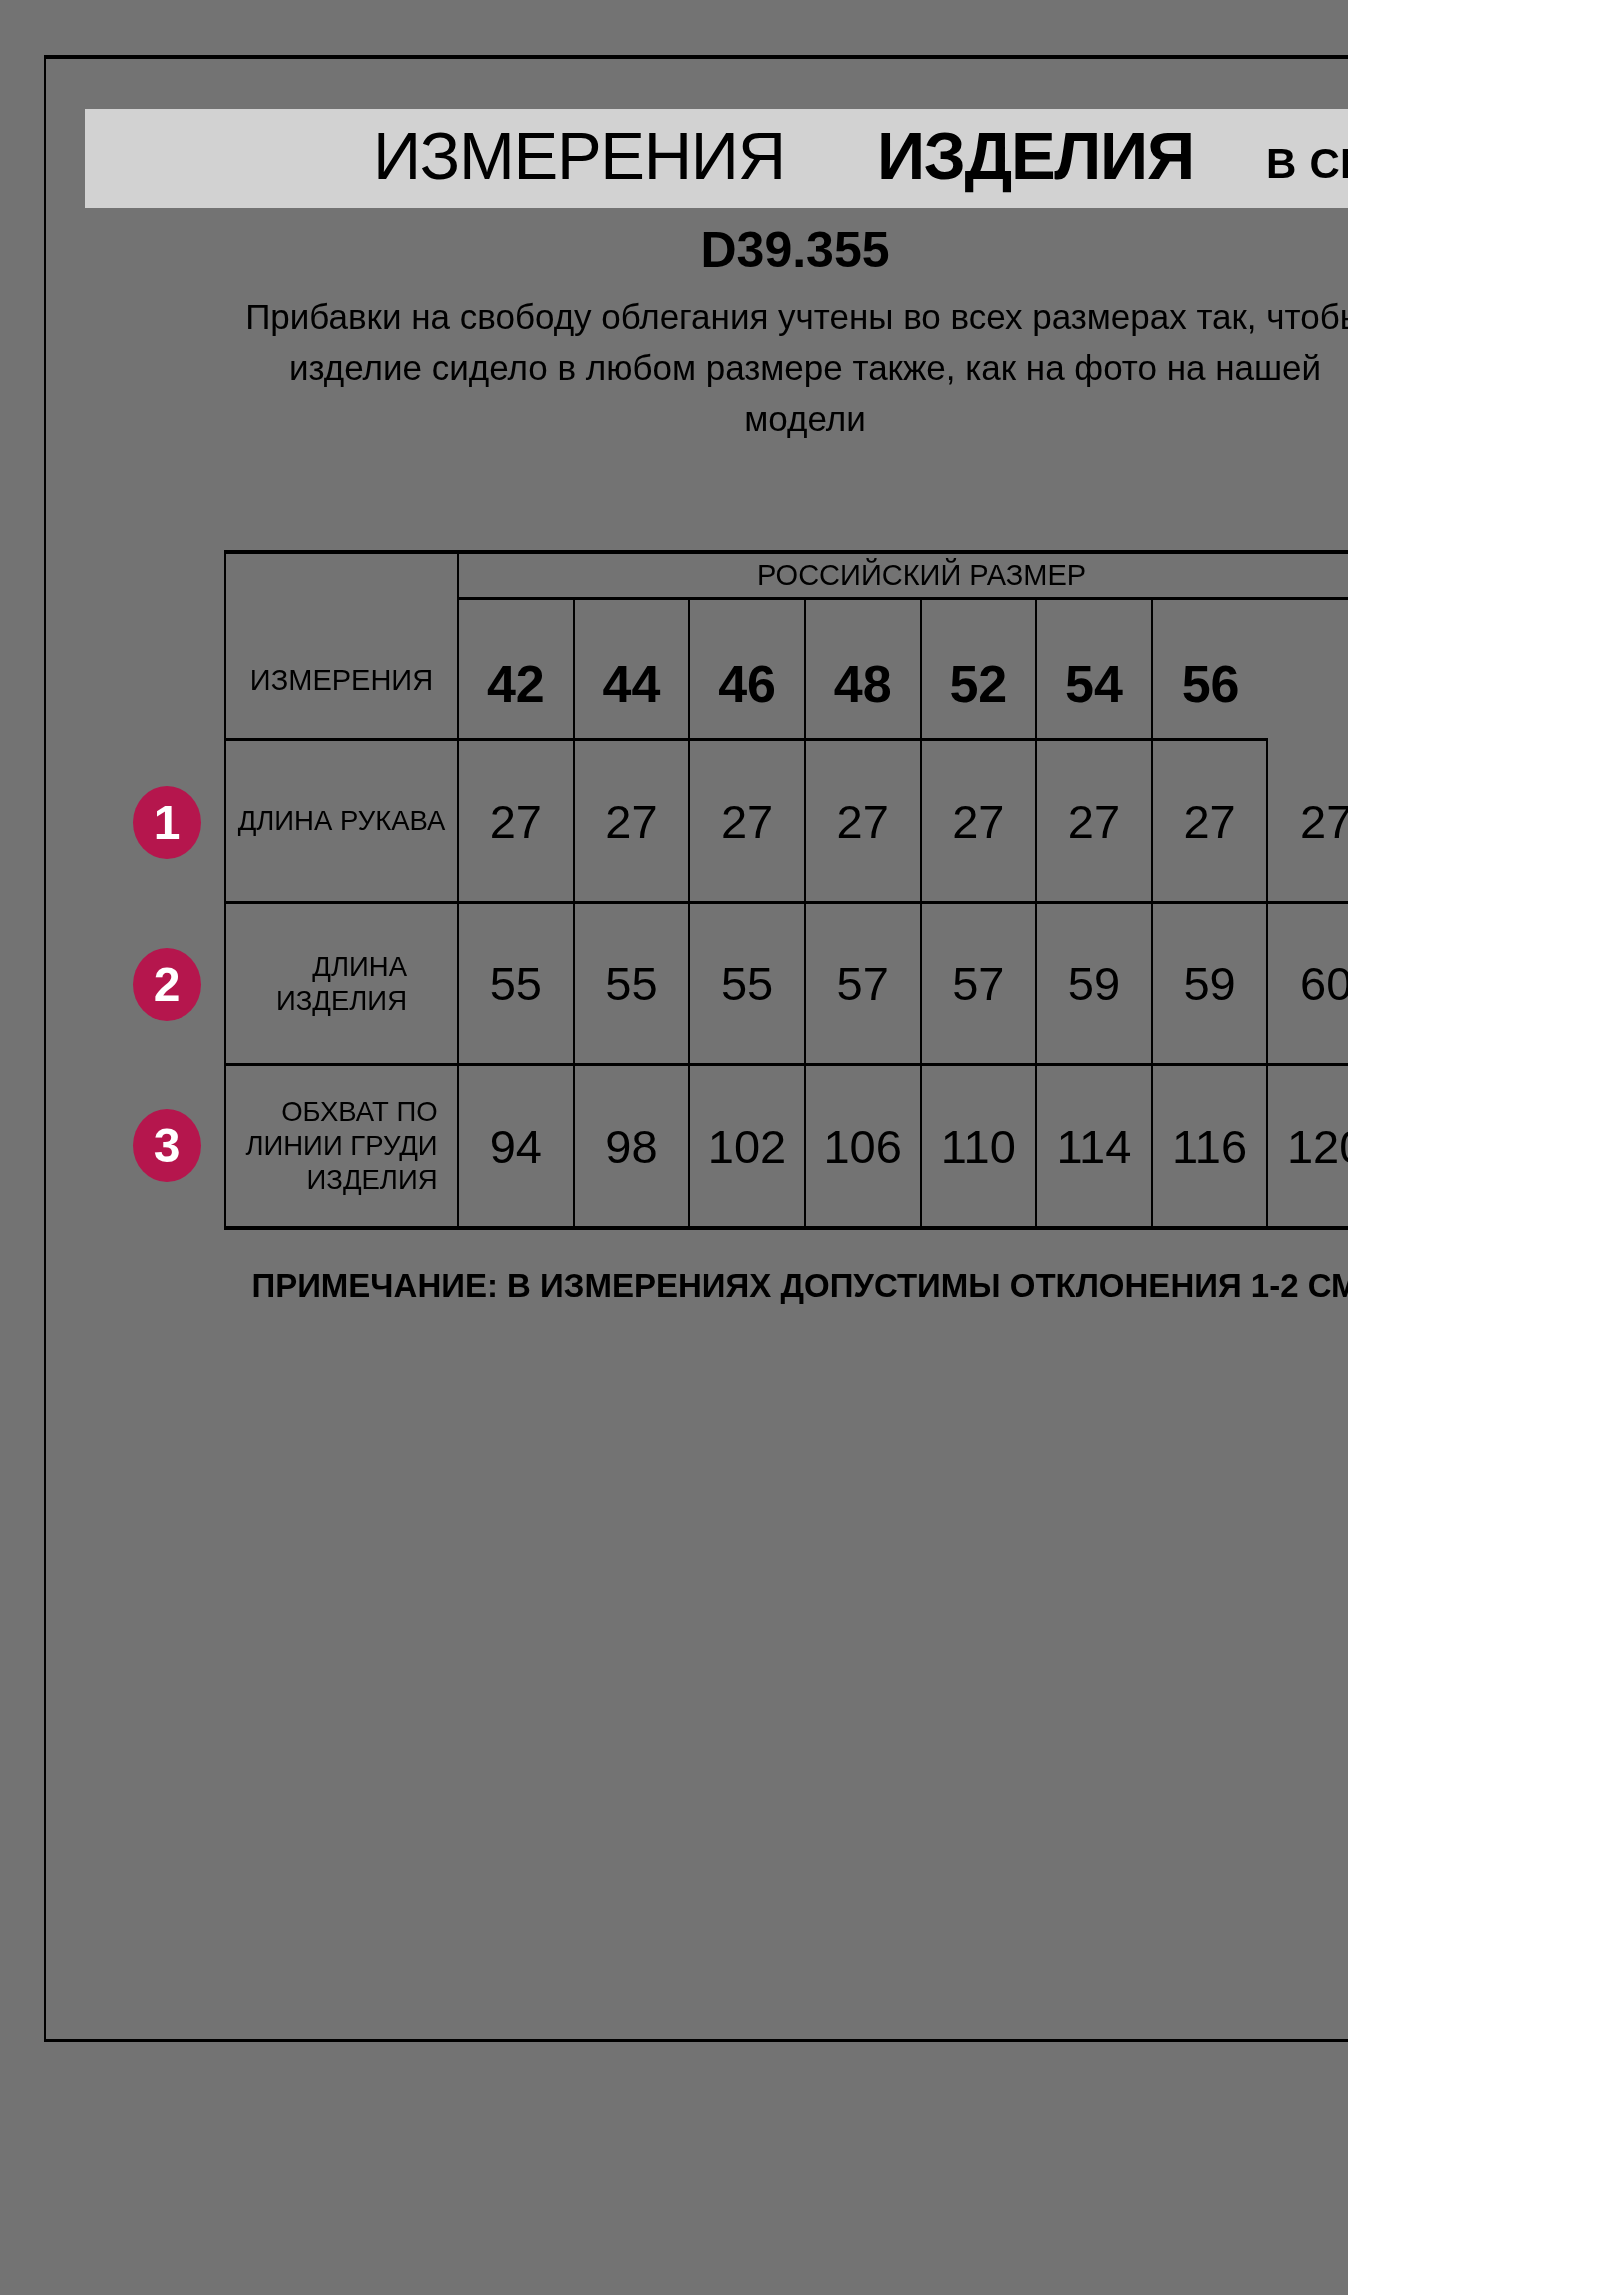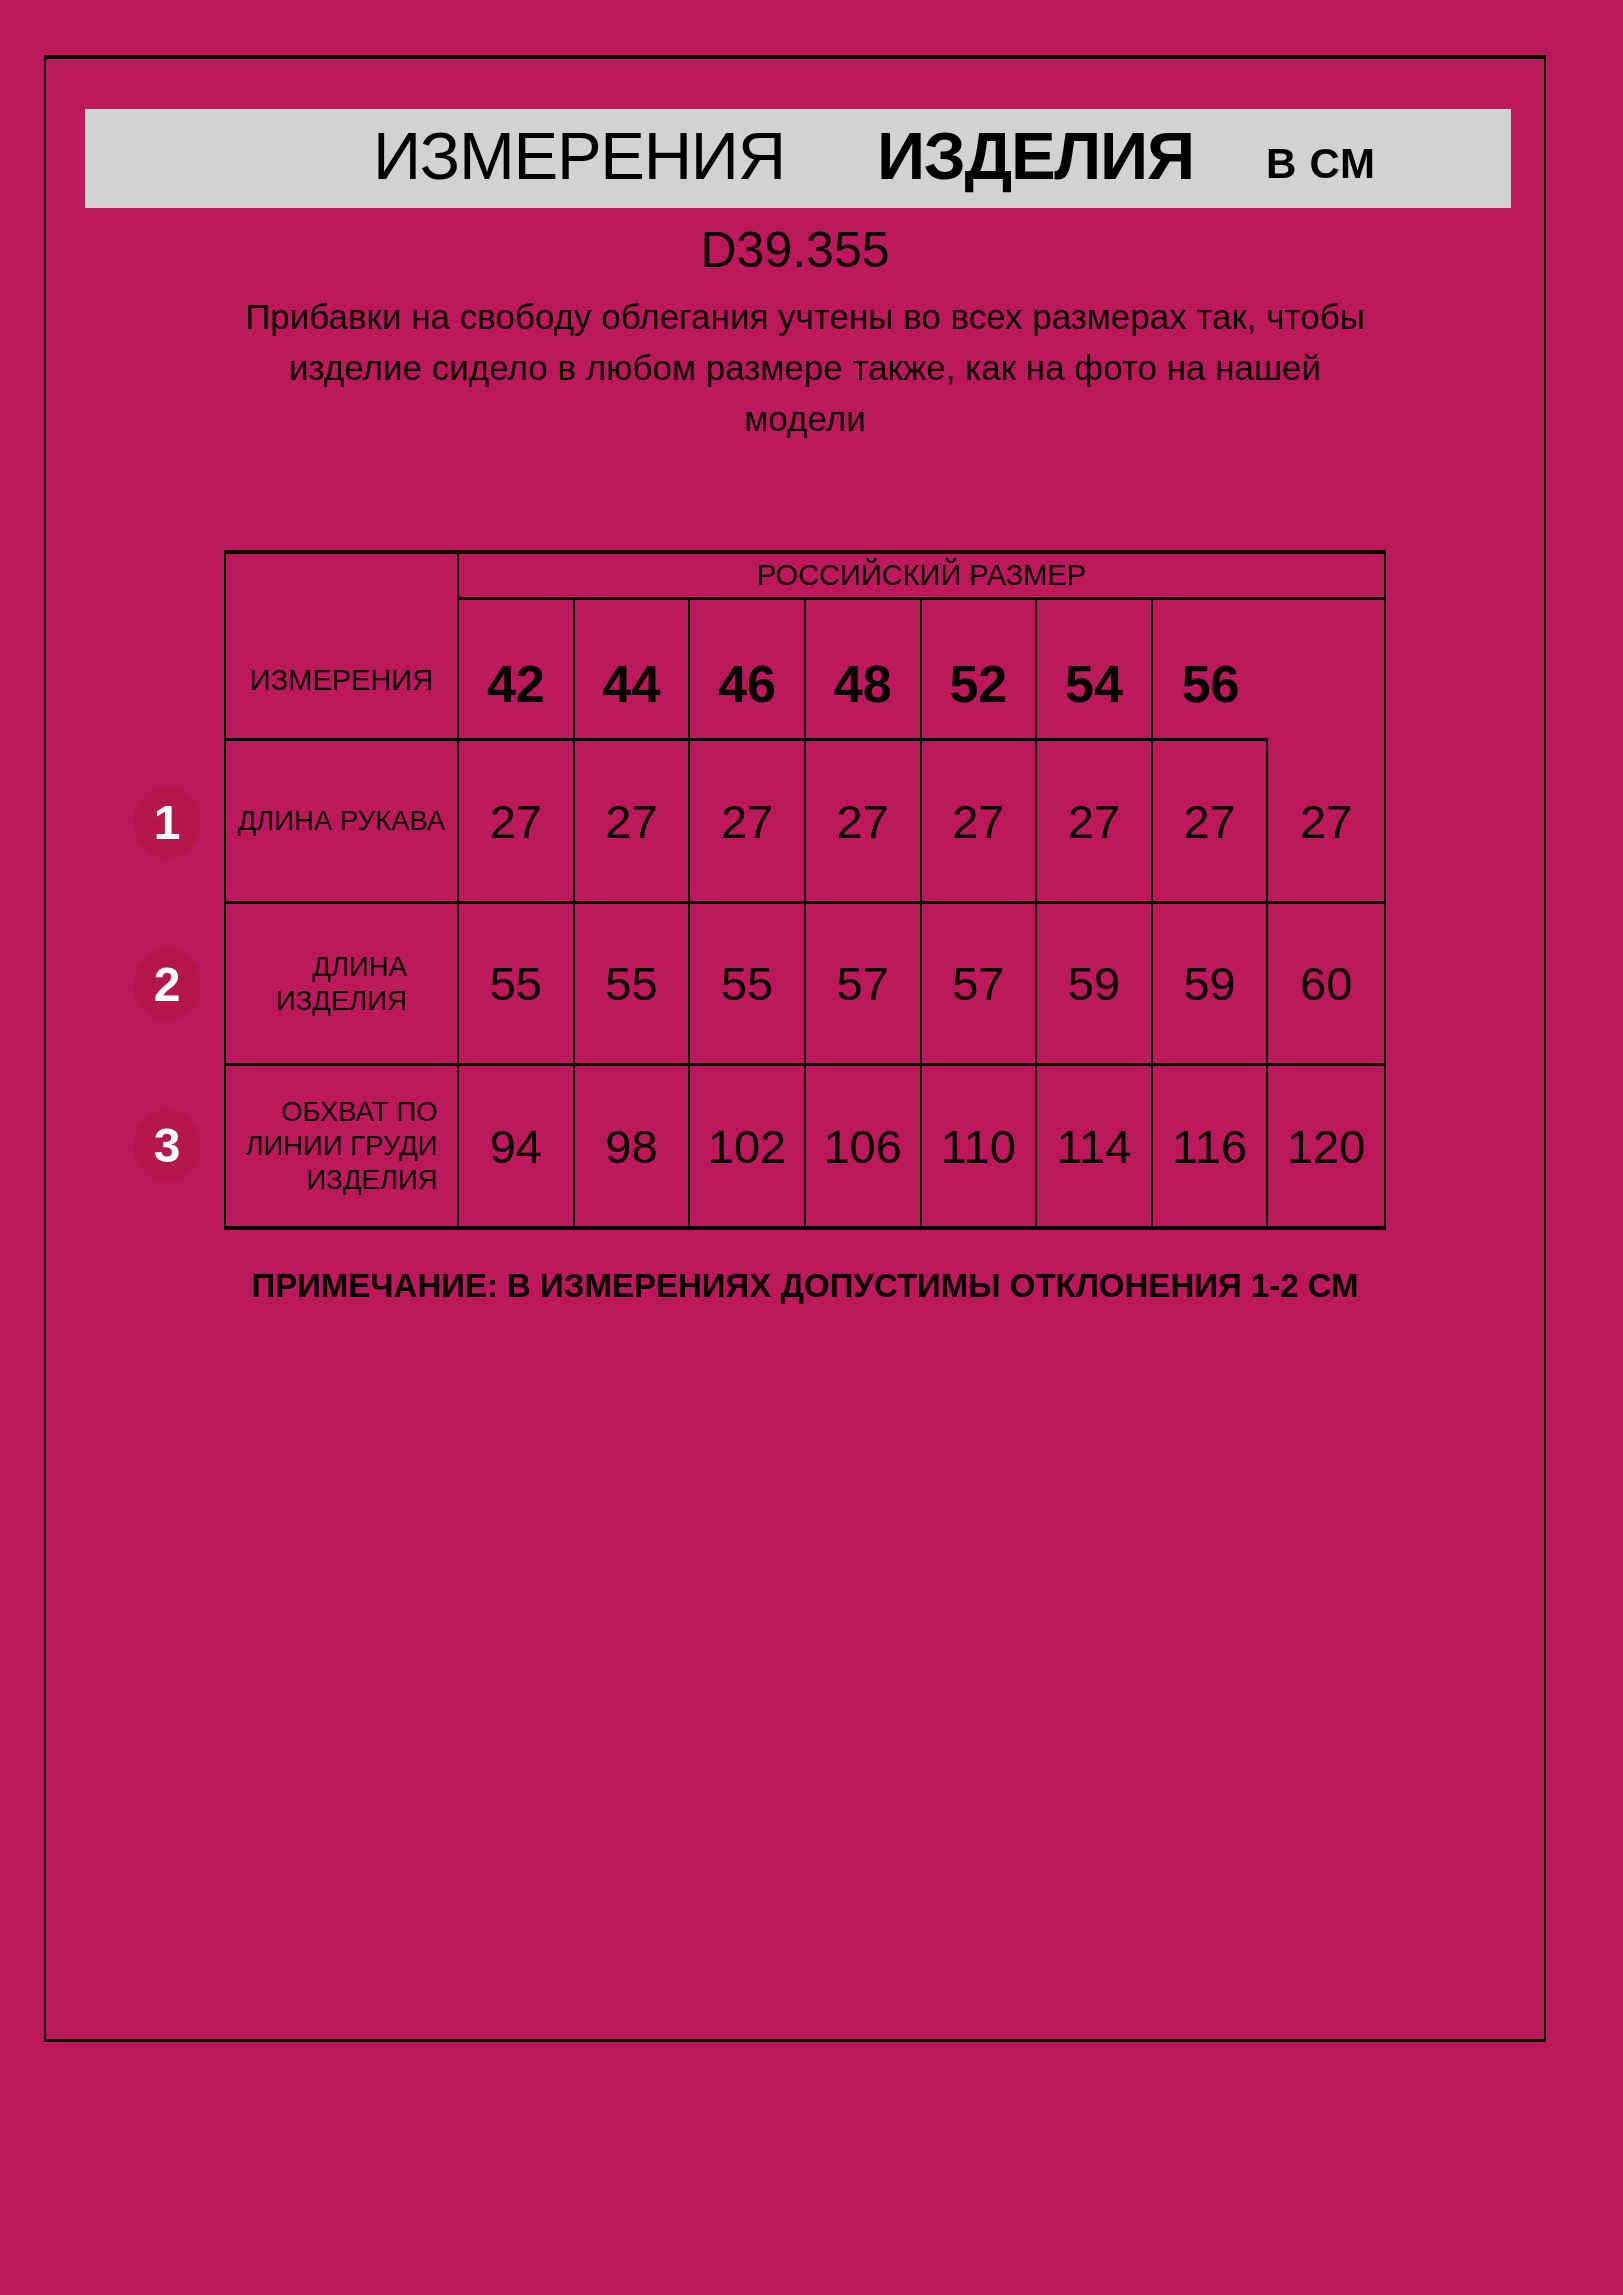--- a/index.html
+++ b/index.html
@@ -1,20 +1,20 @@
 <!DOCTYPE html>
 <html style="font-size:10.5px"><head>
 <meta charset="utf-8">
 <style>
   html,body{margin:0;padding:0;background:#ffffff;}
   .canvas{
     position:relative;
-    width:1623px;
+    width:1348px;
     height:2295px;
-    background:#be185d;
+    background:#737373;
     font-family:"Liberation Sans", sans-serif;
     color:#000;
     overflow:hidden;
   }
   
   .frame{
     position:absolute;
     left:44px; top:55px;
     width:1502px; height:1987px;
     box-sizing:border-box;
@@ -39,21 +39,21 @@
     font-size:67px; font-weight:700; letter-spacing:-1.3px;
   }
   .t3{
     left:1181px; top:50%; transform:translateY(-40%);
     font-size:42px; font-weight:700; letter-spacing:0.7px;
   }
   .code{
     position:absolute;
     left:44px; top:221px; width:1502px;
     text-align:center;
-    font-size:50px; font-weight:400;
+    font-size:50px; font-weight:700;
   }
   .para{
     position:absolute;
     left:224px; top:291px; width:1162px;
     text-align:center;
     font-size:35px; line-height:51px;
     white-space:pre-line;
   }
   
   .tbl{

